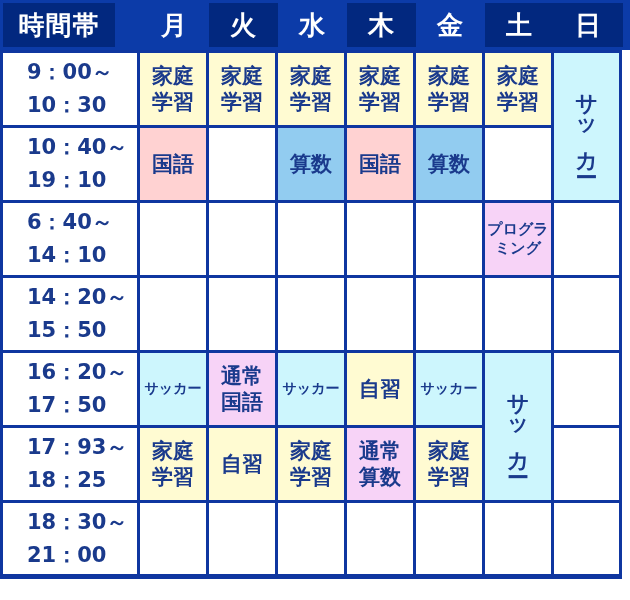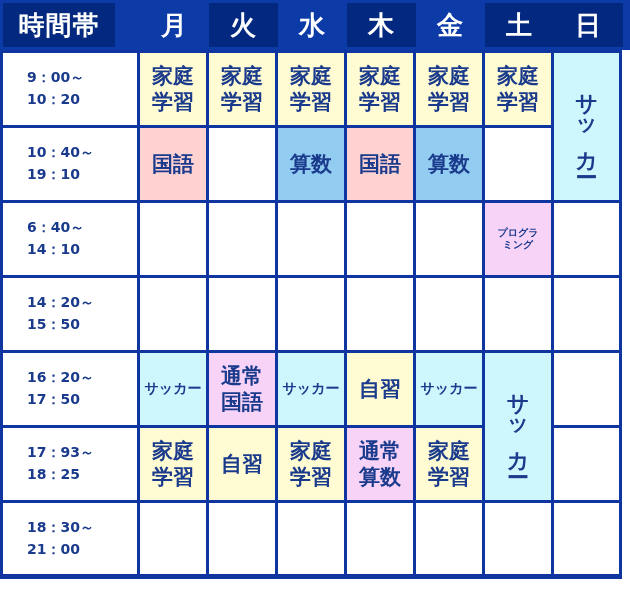--- a/index.html
+++ b/index.html
@@ -18,26 +18,26 @@
   }
   .th-time .hbox{width:112px;margin-left:3px;background:#02287f;}
   .th-day.dark .hbox{background:#02287f;}
   
   table.tt{
     border-collapse:collapse;table-layout:fixed;width:622px;
     border:3px solid #0f36a0;border-bottom:5px solid #0f36a0;
   }
   .tt td{border:3px solid #0f36a0;background:#ffffff;padding:0;overflow:hidden;}
   .tt tr{height:75px;}
-  td.time{font-size:14px;color:#1a3a8c;text-align:left;padding-left:24px;}
+  td.time{font-size:21px;color:#1a3a8c;text-align:left;padding-left:24px;}
   td.time .tl{display:block;line-height:1.55;}
   td.c{text-align:center;font-size:21px;color:#1a3a8c;}
   td.c .line{display:block;line-height:1.25;}
   td.c.small{font-size:14px;}
-  td.c.plg{font-size:10px;}
+  td.c.plg{font-size:15px;}
   td.c.vert span{
     display:inline-block;writing-mode:vertical-rl;line-height:1;
     font-size:22px;letter-spacing:4px;
   }
   .bg-yellow{background:#fffbd2 !important;}
   .bg-pink{background:#ffd2d2 !important;}
   .bg-skyblue{background:#92ccf0 !important;}
   .bg-cyan{background:#cdf6fd !important;}
   .bg-lavender{background:#f7d3f7 !important;}
 </style>
@@ -83,21 +83,21 @@
       <col style="width:69px">
         <col style="width:69px">
         <col style="width:69px">
         <col>
     </colgroup>
     <tbody>
 
       <tr>
         <td class="time">
           <span class="tl">9：00～</span>
-          <span class="tl">10：20</span>
+          <span class="tl">10：30</span>
         </td>
         <td class="c bg-yellow">
           <span class="line">家庭</span>
             <span class="line">学習</span>
         </td>
         <td class="c bg-yellow">
           <span class="line">家庭</span>
             <span class="line">学習</span>
         </td>
         <td class="c bg-yellow">

